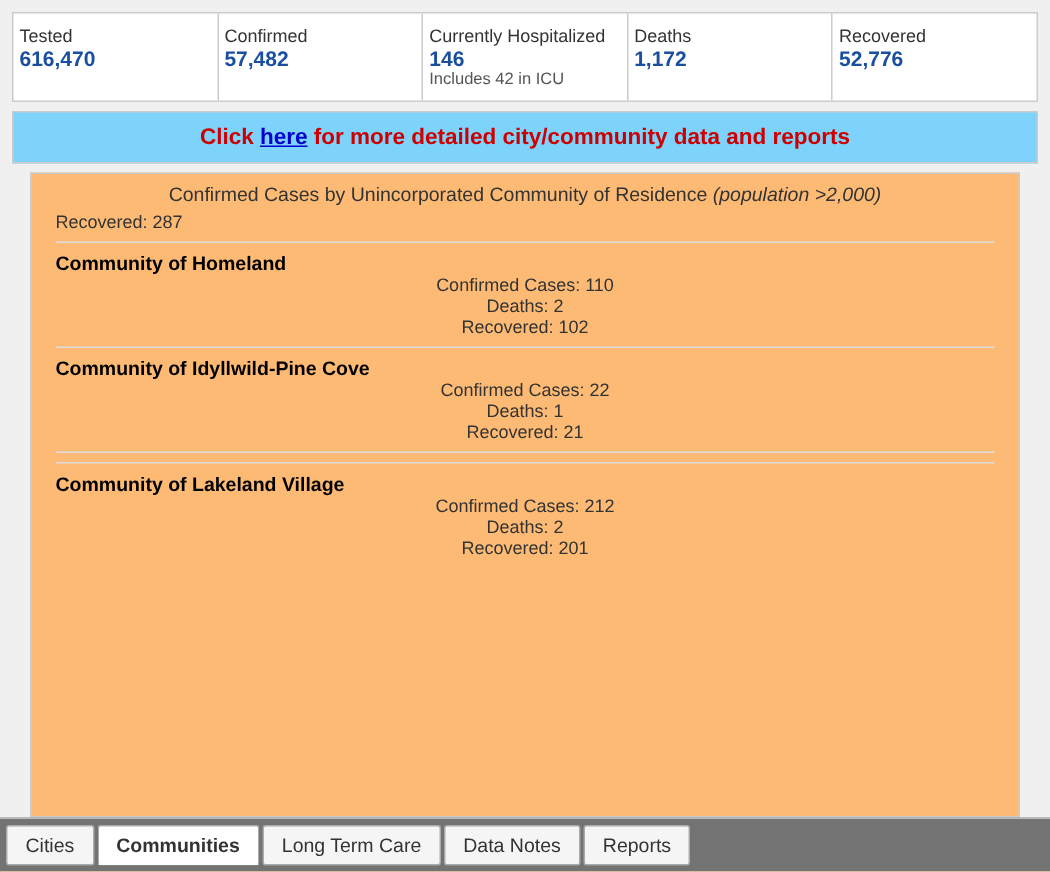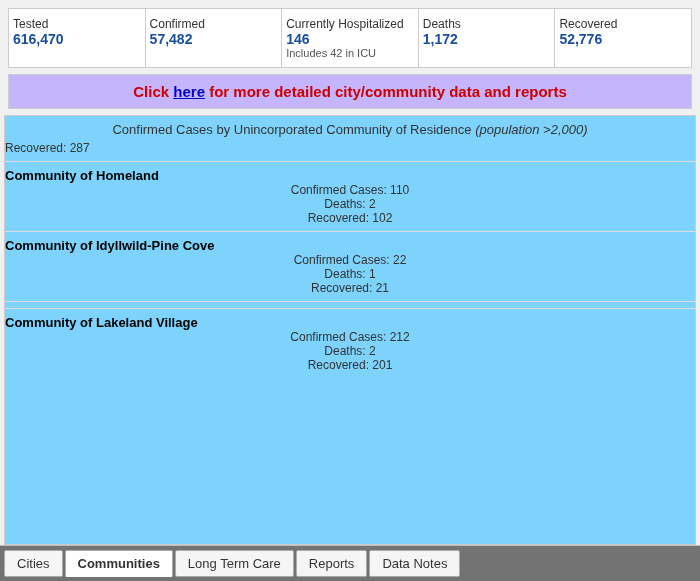--- a/index.html
+++ b/index.html
@@ -37,43 +37,43 @@
       font-weight: bold;
       color: #1a4fa0;
     }
     .stat-sub {
       font-size: 11px;
       color: #555;
     }
 
     
     .click-banner {
-      background: #c4b5fd;
+      background: #7dd3fc;
       border: 1px solid #ccc;
       margin: 6px 8px;
       padding: 8px 10px;
       font-size: 15px;
       font-weight: bold;
       color: #cc0000;
       text-align: center;
     }
     .click-banner span.here {
       color: #0000cc;
       text-decoration: underline;
       cursor: pointer;
     }
 
     
     .main-content {
-      background: #7dd3fc;
+      background: #fdba74;
       border: 1px solid #ccc;
-      margin: 0 4px;
+      margin: 0 20px;
       flex: 1;
       overflow-y: auto;
-      padding: 6px 0;
+      padding: 6px 16px;
     }
     .section-title {
       font-size: 13px;
       color: #333;
       text-align: center;
       margin-bottom: 4px;
     }
     .section-title em {
       font-style: italic;
     }
@@ -192,15 +192,15 @@
       <div class="community-stat">Deaths: 2</div>
       <div class="community-stat">Recovered: 201</div>
     </div>
     </div>
 </div>
 
 <div class="tab-bar">
   <button class="tab-btn">Cities</button>
   <button class="tab-btn active">Communities</button>
   <button class="tab-btn">Long Term Care</button>
+  <button class="tab-btn">Data Notes</button>
   <button class="tab-btn">Reports</button>
-  <button class="tab-btn">Data Notes</button>
 </div>
 
 </body></html>

